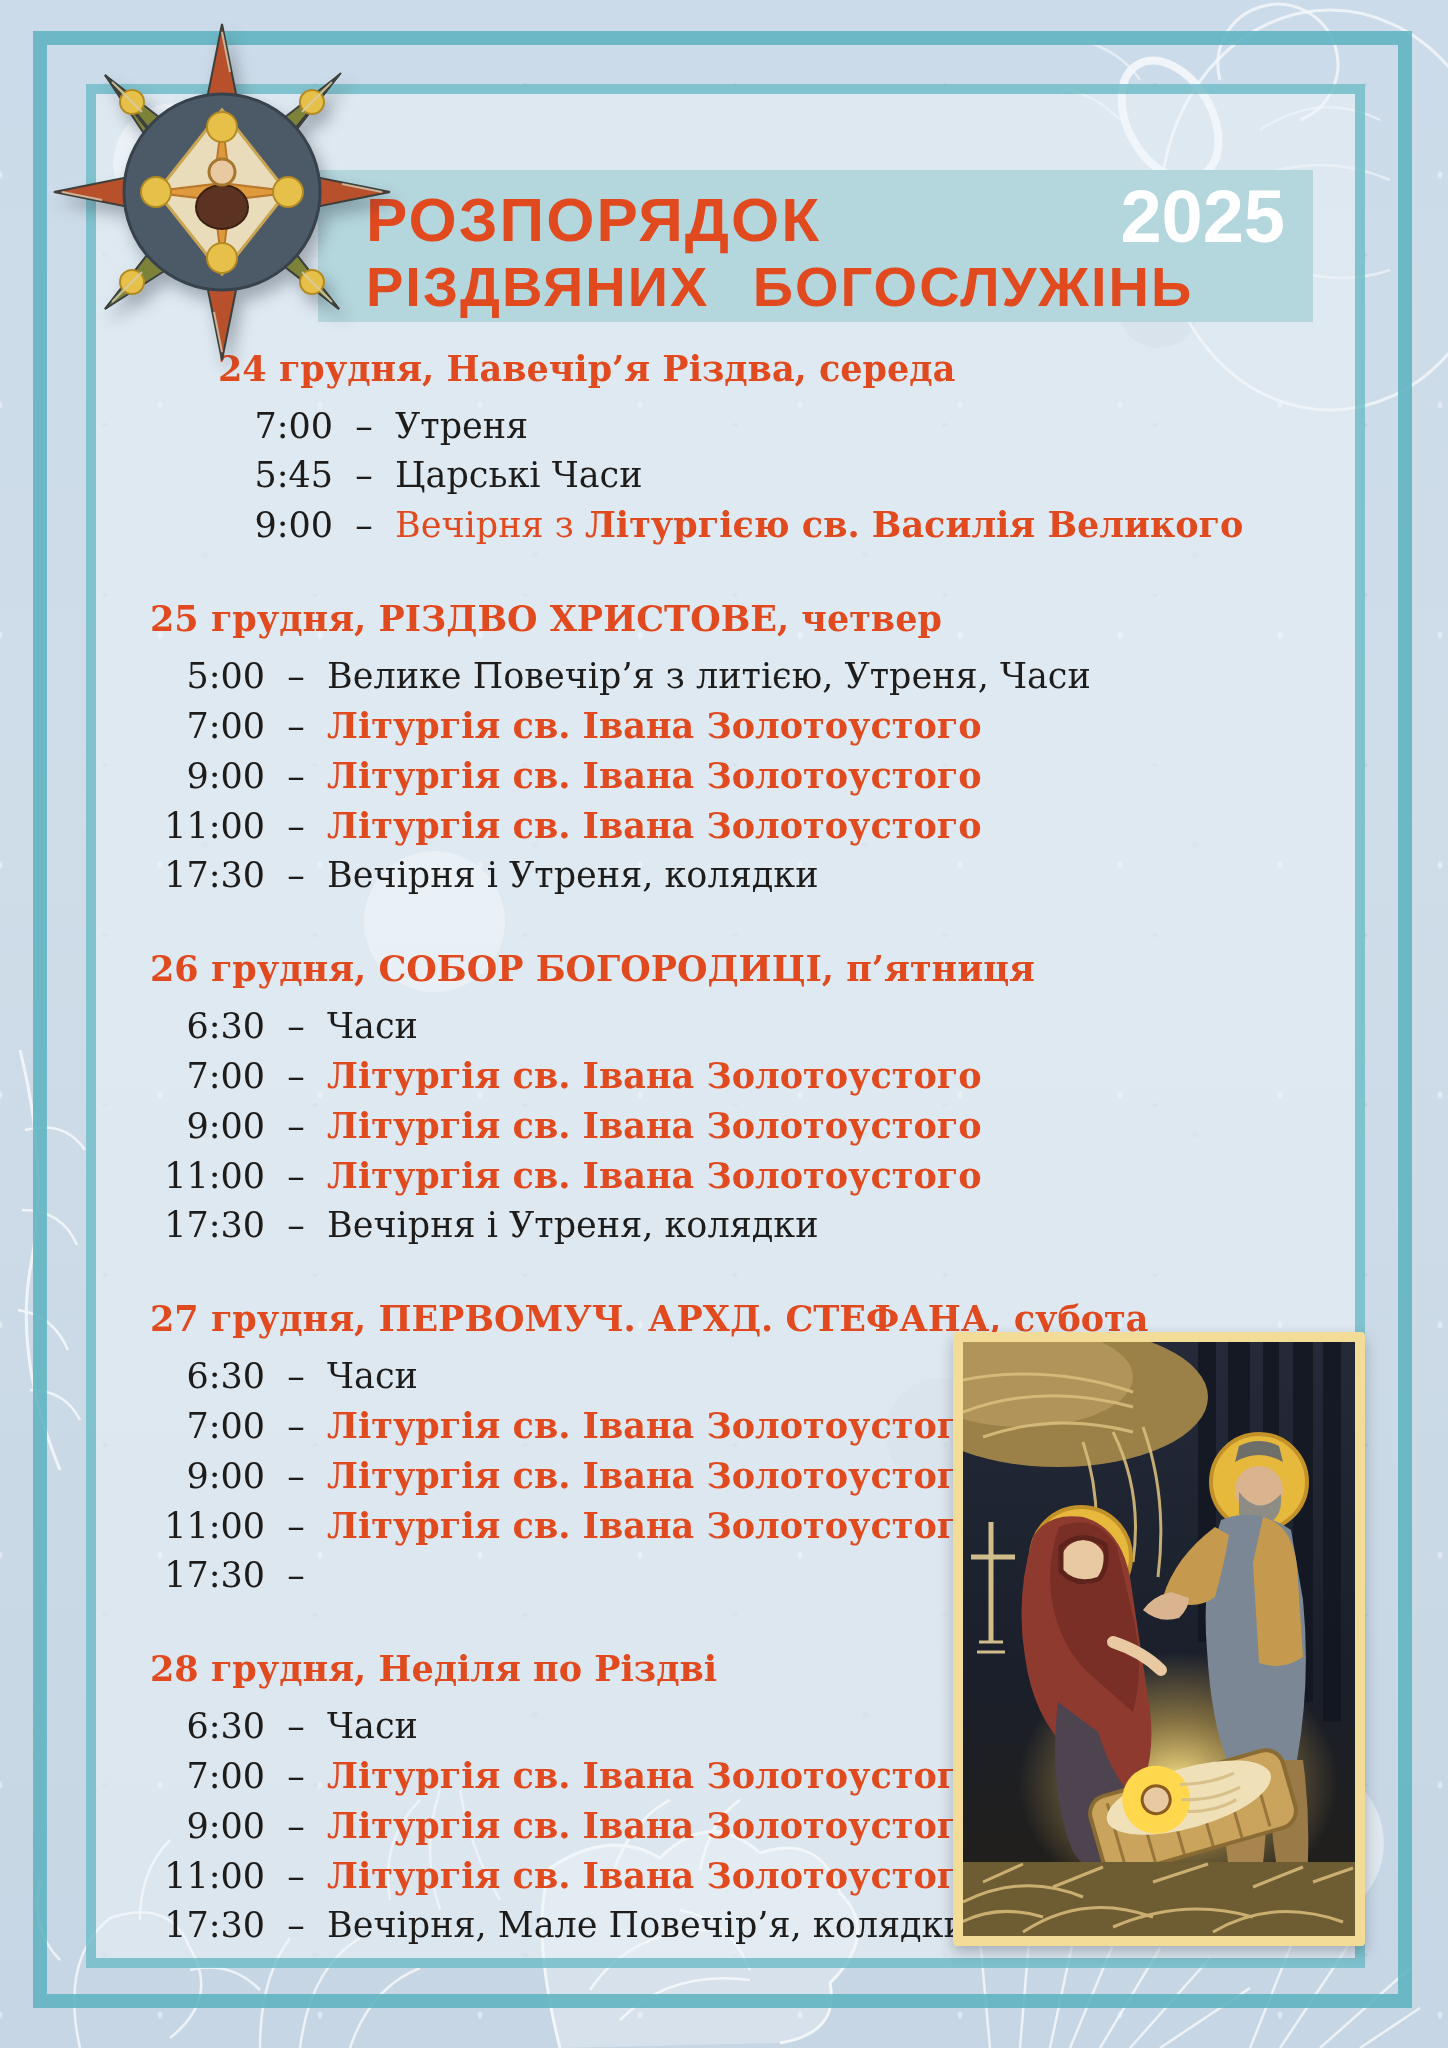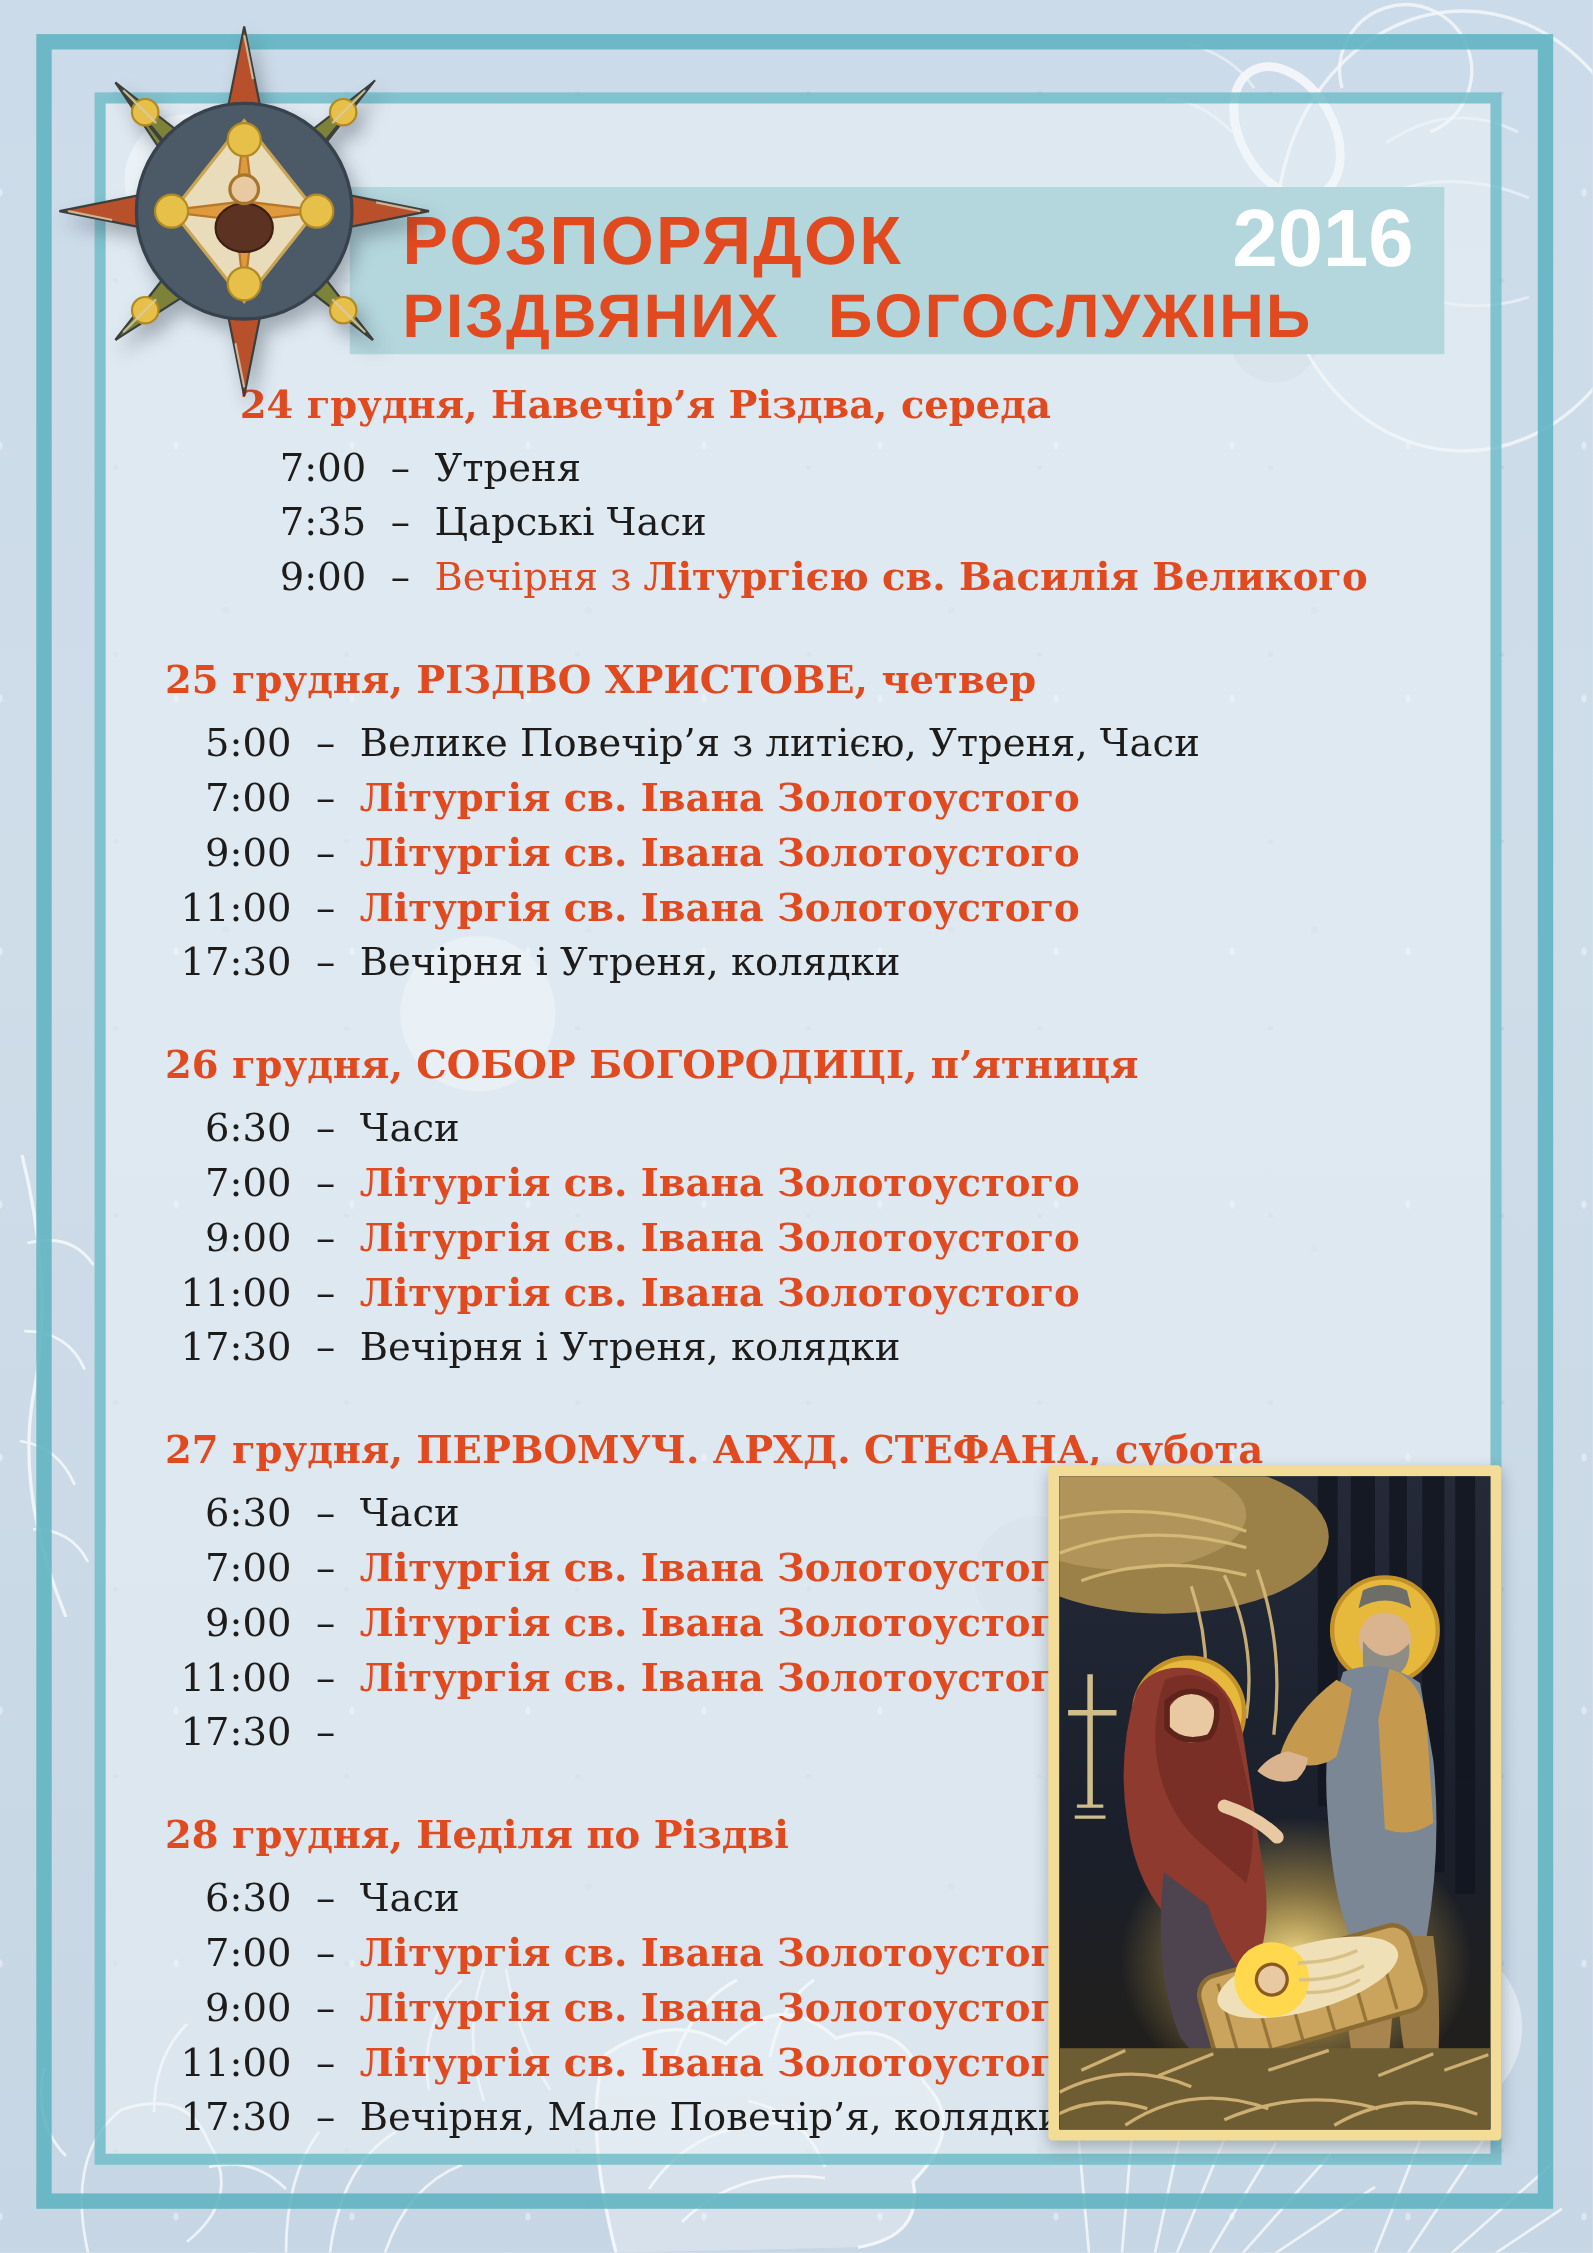--- a/index.html
+++ b/index.html
@@ -111,21 +111,21 @@
     <path d="M20 0 q30 120 10 220 q-15 90 30 200" stroke-width="3"></path>
     <path d="M25 80 q40 -10 60 20 M22 160 q40 0 55 35 M18 260 q35 5 50 40 M30 340 q35 0 50 30" stroke-width="2.5"></path>
   </svg>
 
   <div class="inner-bg"></div>
   <div class="frame-outer"></div>
   <div class="frame-inner"></div>
 
   <div class="title-band">
     <div class="title-line1">РОЗПОРЯДОК</div>
-    <div class="title-year">2016</div>
+    <div class="title-year">2025</div>
     <div class="title-line2">РІЗДВЯНИХ БОГОСЛУЖІНЬ</div>
   </div>
 
   <svg class="star" viewBox="0 0 340 340">
     <g stroke="#3c3f3c" stroke-width="2">
       <polygon points="170,2 198,142 338,170 198,198 170,338 142,198 2,170 142,142" fill="#b8502c"></polygon>
       <polygon points="289,51 208,132 289,51" fill="none"></polygon>
       <polygon points="287,53 196,124 216,144" fill="#7c8339"></polygon>
       <polygon points="287,53 216,144 196,164" fill="#7c8339"></polygon>
       <polygon points="53,53 144,124 124,144 93,113" fill="#7c8339"></polygon>
@@ -160,21 +160,21 @@
 
   <div class="schedule">
       <div class="section first">
         <div class="date-header">24 грудня, Навечір’я Різдва, середа</div>
         <div class="row">
           <span class="time">7:00</span>
           <span class="dash">–</span>
           <span><span class="p-dark">Утреня</span></span>
         </div>
         <div class="row">
-          <span class="time">7:35</span>
+          <span class="time">5:45</span>
           <span class="dash">–</span>
           <span><span class="p-dark">Царські Часи</span></span>
         </div>
         <div class="row">
           <span class="time">9:00</span>
           <span class="dash">–</span>
           <span><span class="p-accent">Вечірня з </span><span class="p-accent-bold">Літургією св. Василія Великого</span></span>
         </div>
       </div>
       <div class="section">

